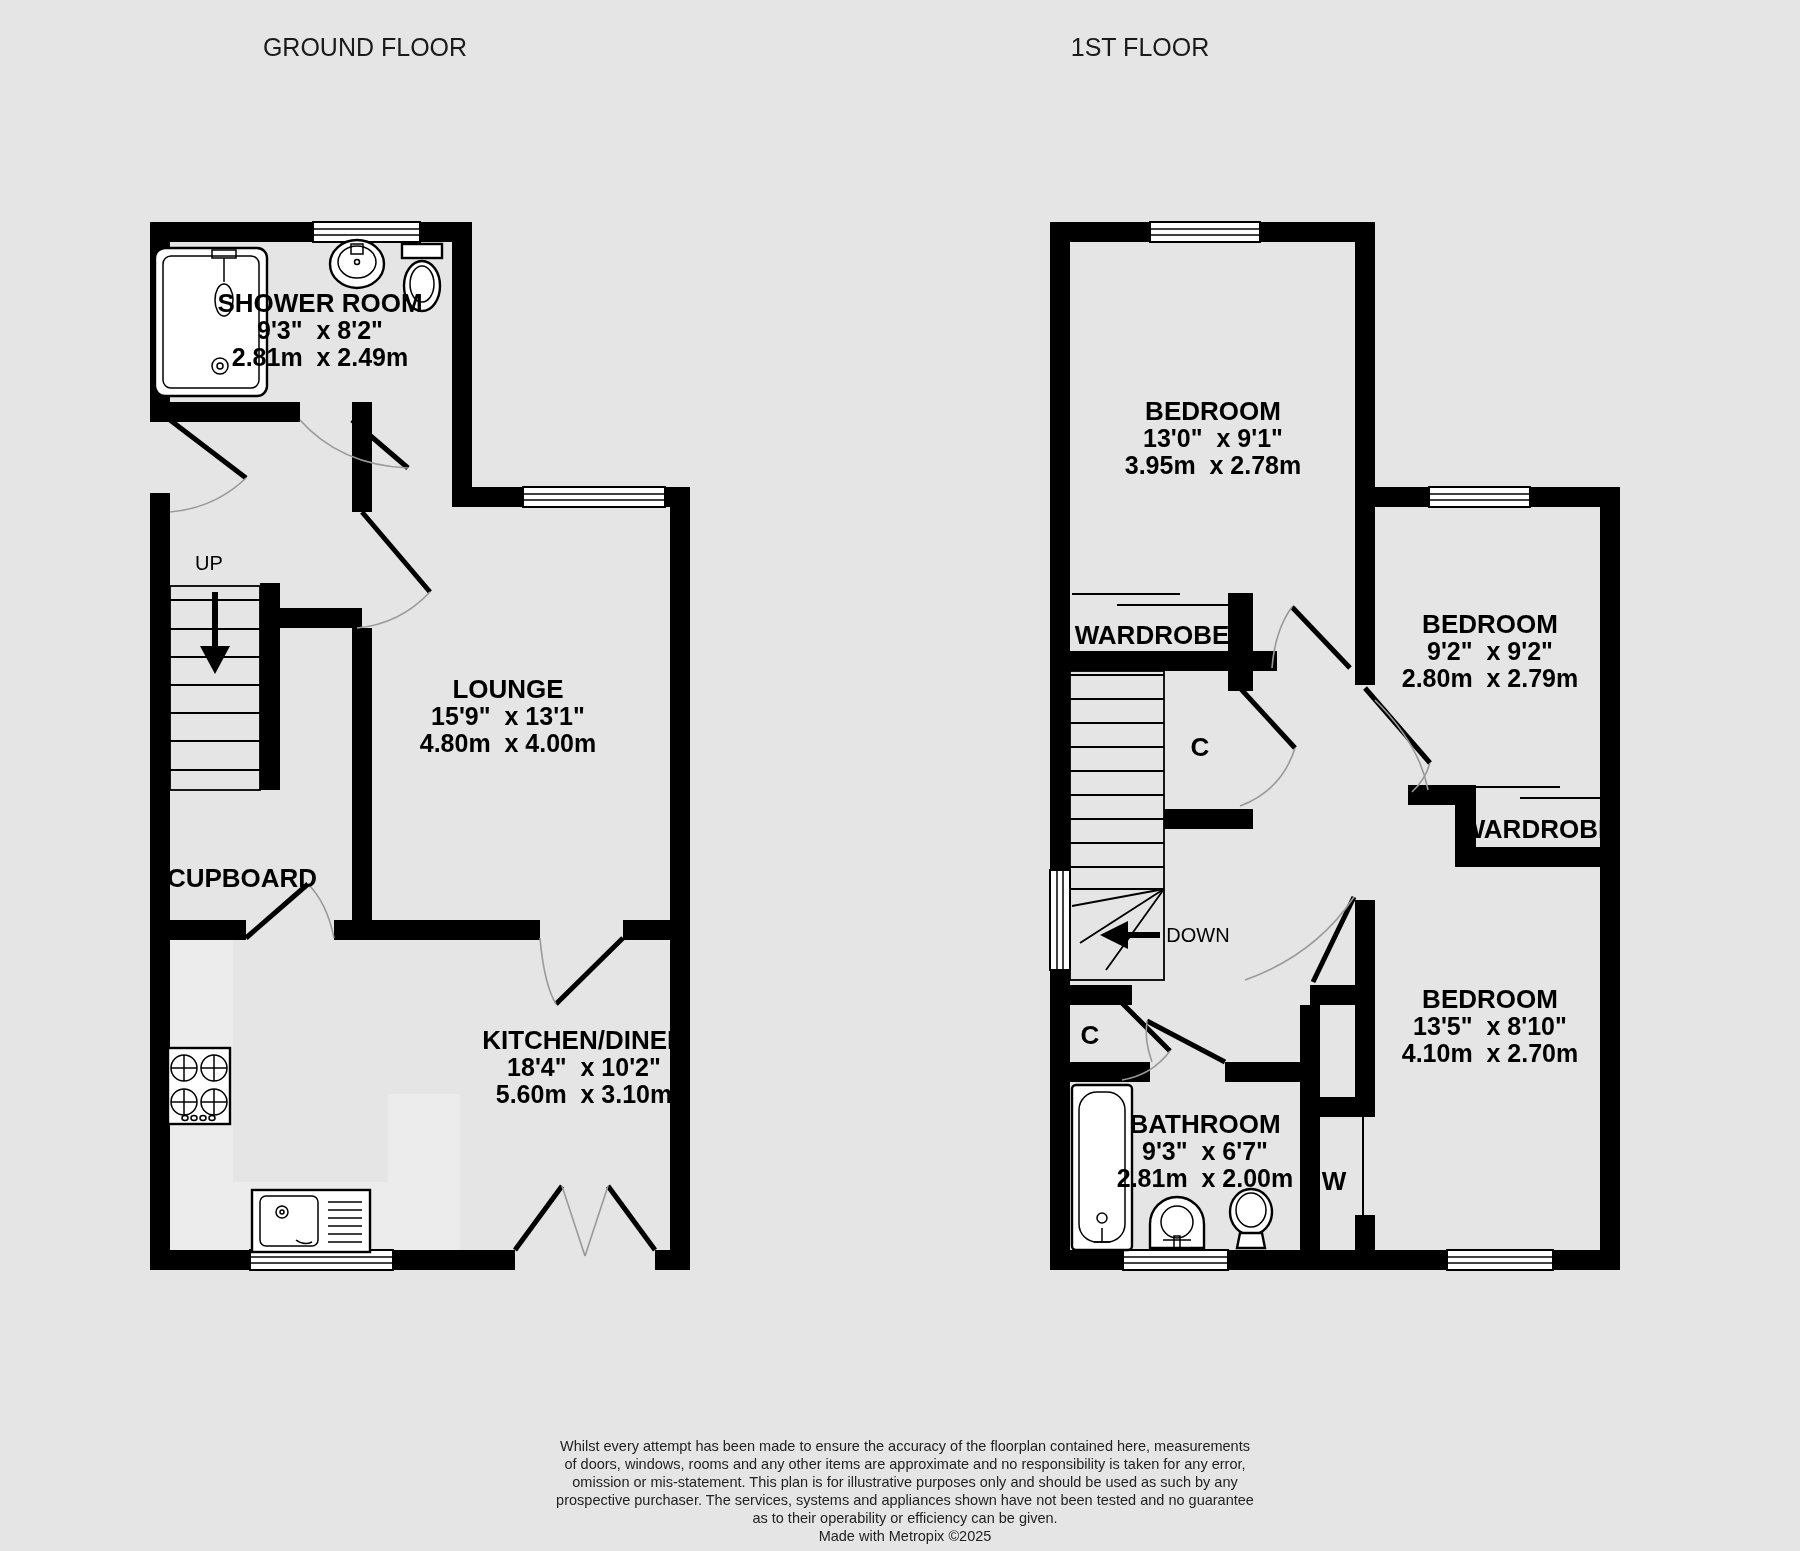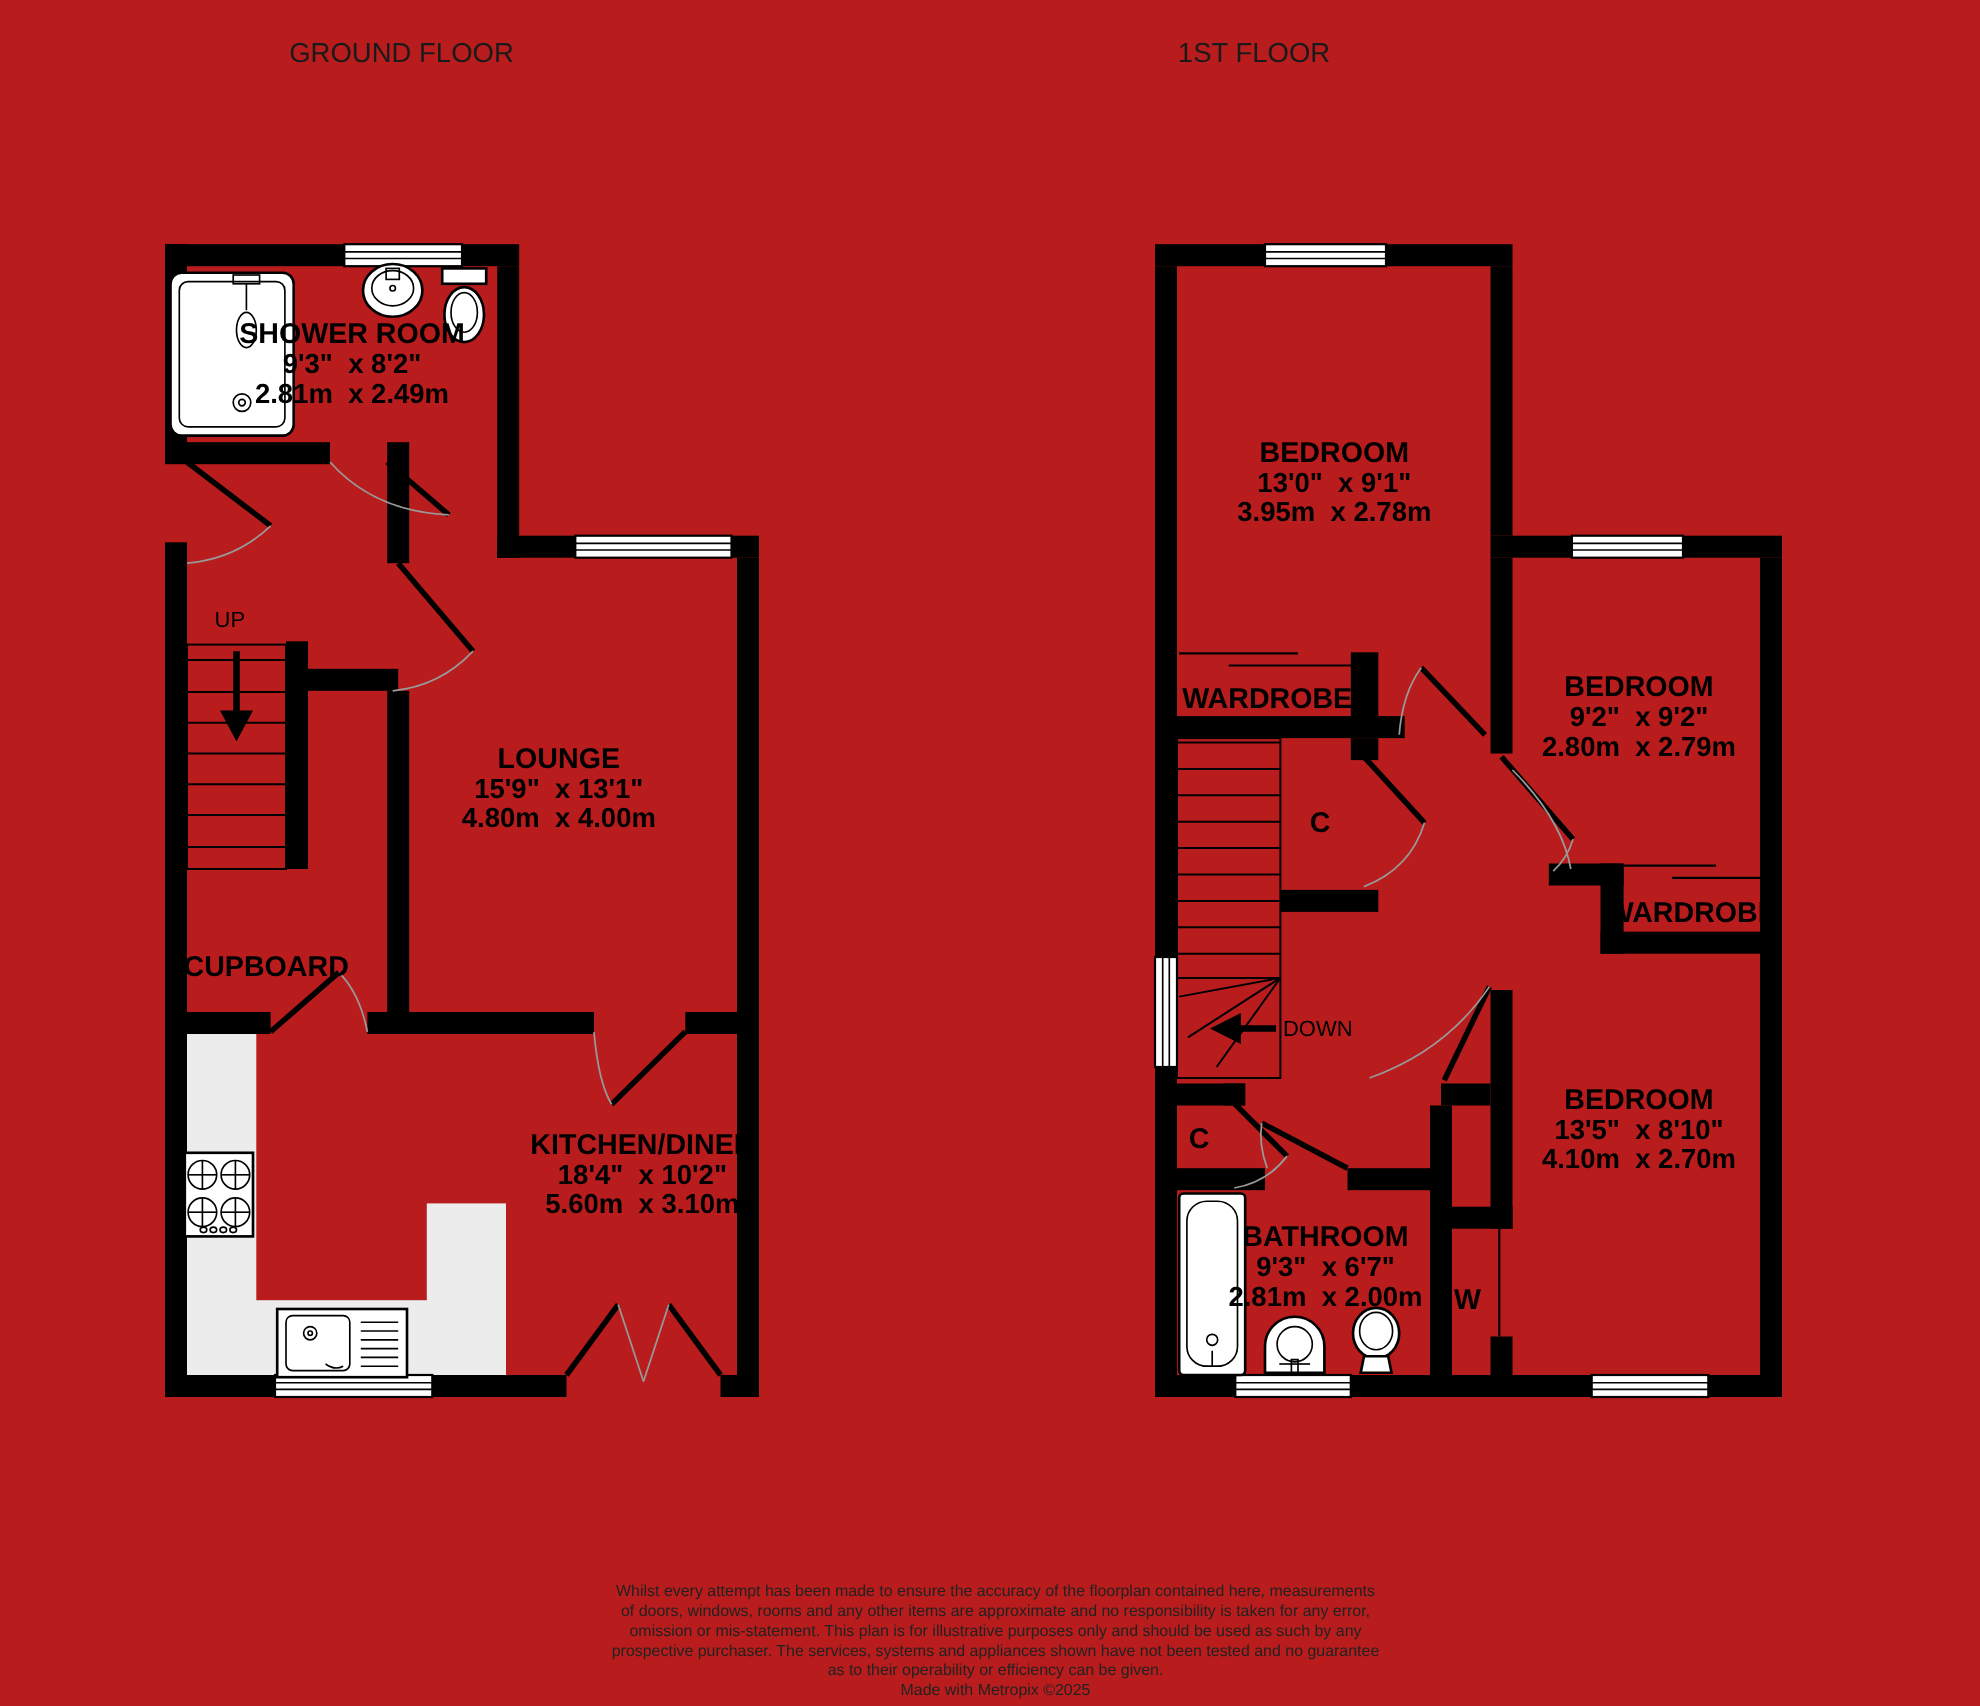--- a/index.html
+++ b/index.html
@@ -1,16 +1,16 @@
 <!DOCTYPE html>
 <html><head>
 <meta charset="utf-8">
 <style>
   html,body{margin:0;padding:0;background:#fff;}
-  #page{position:relative;width:1800px;height:1551px;background:#b91c1c;overflow:hidden;
+  #page{position:relative;width:1800px;height:1551px;background:#e5e5e5;overflow:hidden;
         font-family:"Liberation Sans", sans-serif;}
   svg{position:absolute;left:0;top:0;}
   svg text{white-space:pre;}
   .wall{fill:#000;}
   .thin{stroke:#000;stroke-width:2;fill:none;}
   .win{fill:#fff;stroke:#000;stroke-width:2;}
   .winline{stroke:#000;stroke-width:1.5;}
   .leaf{stroke:#000;stroke-width:5;fill:none;}
   .arc{stroke:#999;stroke-width:1.6;fill:none;}
   .tread{stroke:#000;stroke-width:1.8;fill:none;}

